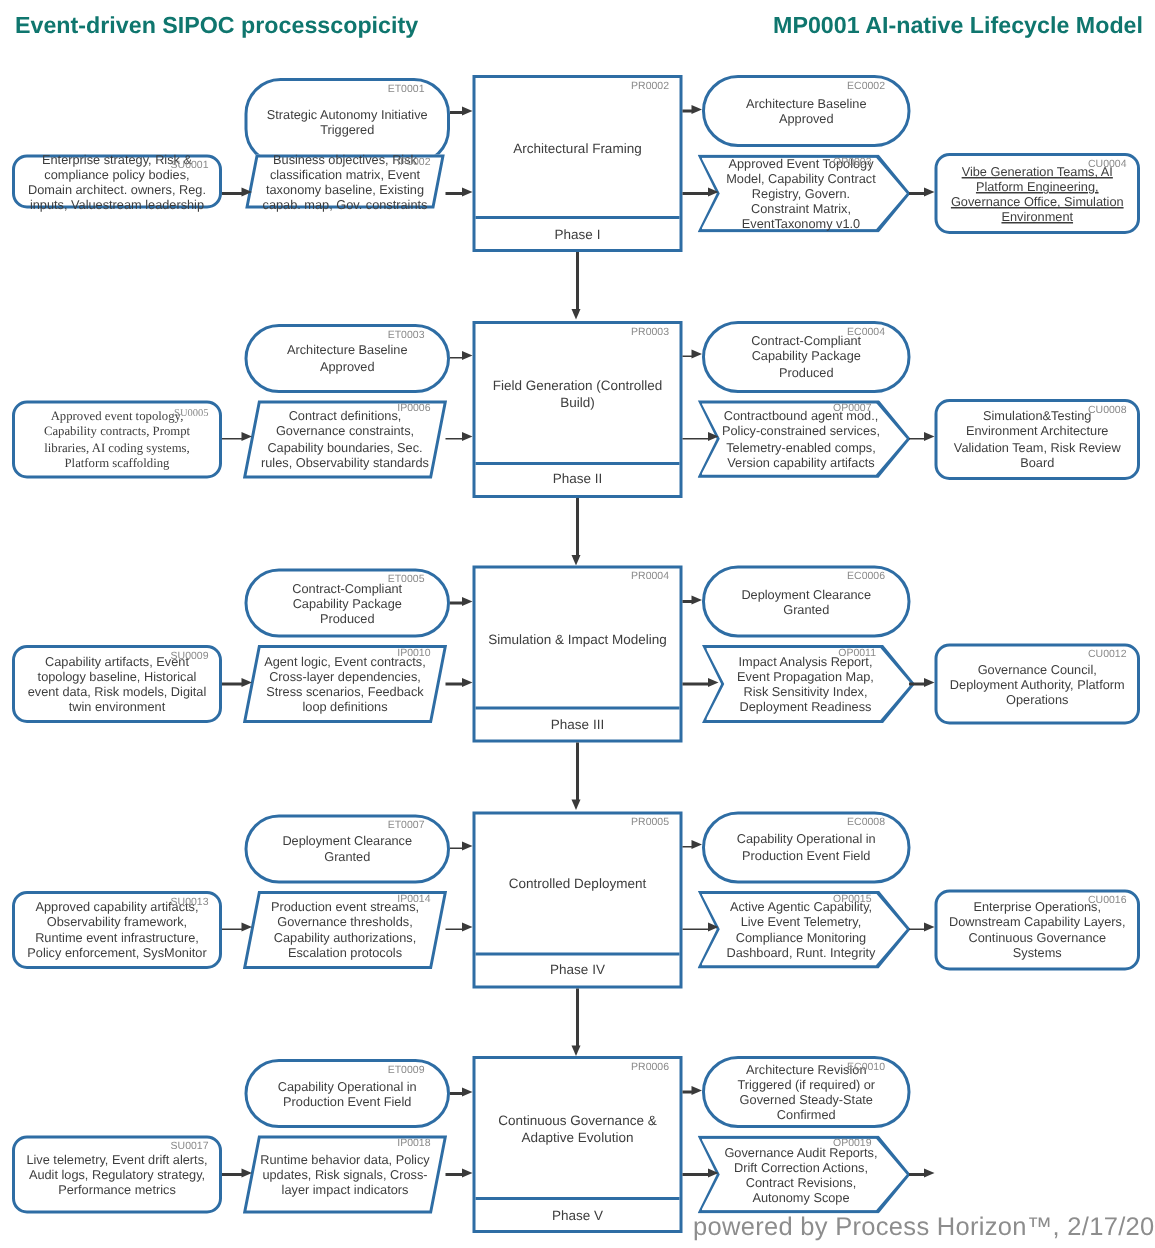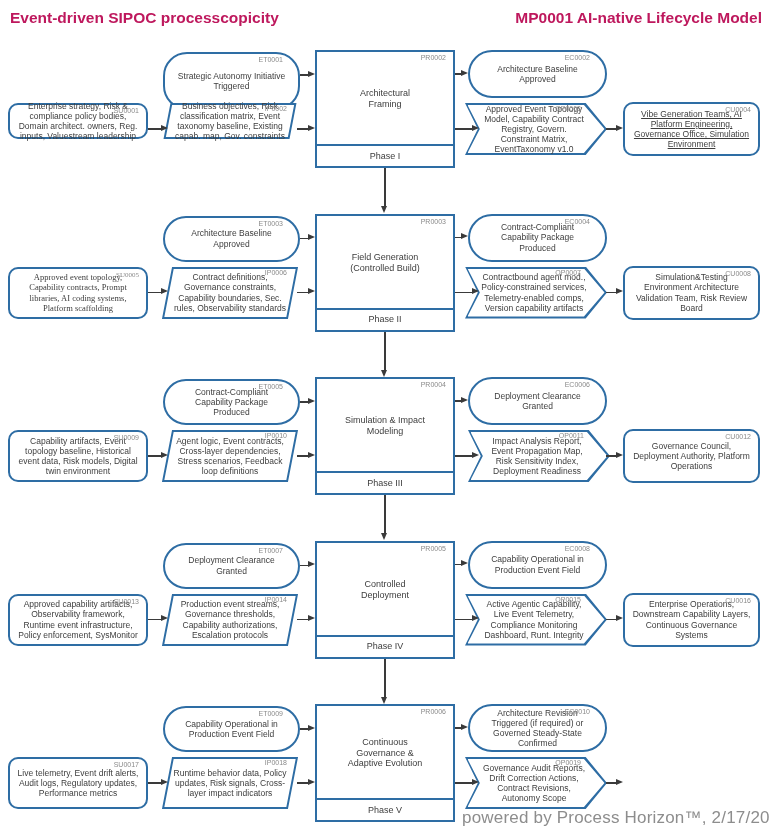--- a/index.html
+++ b/index.html
@@ -5,42 +5,42 @@
   :root{
     --blue:#2e6da4;
     --txt:#3d3d3d;
     --idc:#8a8a8a;
     --arrow:#3a3a3a;
     --footc:#8d8d8d;
   }
   html,body{margin:0;padding:0;background:#fff;}
   body{width:770px;height:832px;position:relative;overflow:hidden;
        font-family:"Liberation Sans",sans-serif;color:var(--txt);}
-  .hdr{position:absolute;top:9px;font-size:15.5px;font-weight:bold;color:#be185d;white-space:nowrap;}
+  .hdr{position:absolute;top:9px;font-size:15.5px;font-weight:bold;color:#0f766e;white-space:nowrap;}
   .hdr-left{left:10px;}
   .hdr-right{right:8px;text-align:right;}
   .footer{position:absolute;left:462px;top:808px;width:306px;font-size:17px;color:var(--footc);
           white-space:nowrap;letter-spacing:.2px;}
   .row{position:absolute;left:0;width:770px;height:164px;}
   .shape{position:absolute;box-sizing:border-box;font-size:8.5px;line-height:1.18;
          color:var(--txt);text-align:center;}
   .sid{position:absolute;top:2px;right:7px;font-size:7px;color:var(--idc);z-index:3;}
   .stadium{border:2px solid var(--blue);border-radius:24px;background:#fff;
            display:flex;align-items:center;justify-content:center;padding:5px 12px;}
   .roundrect{border:2px solid var(--blue);border-radius:10px;background:#fff;
              display:flex;align-items:center;justify-content:center;padding:3px 6px;}
   .stadium .sid{right:15px;}
   .para{display:flex;align-items:center;justify-content:center;padding:3px 10px;}
   .para::before{content:"";position:absolute;top:0;bottom:0;left:6px;right:6px;
                 background:#fff;border:2px solid var(--blue);transform:skewX(-11deg);}
   .para .txt{position:relative;z-index:2;}
   .para .sid{right:12px;}
   .process{border:2px solid var(--blue);background:#fff;}
   .process-label{position:absolute;top:0;left:0;right:0;bottom:20px;display:flex;
-                 align-items:center;justify-content:center;padding:0 26px;font-size:9px;}
+                 align-items:center;justify-content:center;padding:0 8px;font-size:9px;}
   .phase-band{position:absolute;left:0;right:0;bottom:0;height:20px;border-top:2px solid var(--blue);
               display:flex;align-items:center;justify-content:center;font-size:9px;}
   .chev{background:var(--blue);
         clip-path:polygon(0% 0%,85% 0%,100% 50%,85% 100%,0% 100%,9% 50%);}
   .chev-fill{position:absolute;top:2px;bottom:2px;left:2.5px;right:2.5px;background:#fff;
              clip-path:polygon(0% 0%,85% 0%,100% 50%,85% 100%,0% 100%,9% 50%);}
   .chev .txt{position:absolute;inset:0;display:flex;align-items:center;justify-content:center;
              padding:2px 20px 2px 16px;z-index:2;}
   .chev .sid{right:26px;}
   .ah{position:absolute;height:1.5px;background:var(--arrow);}
@@ -249,21 +249,21 @@
   </div>
     <div class="row" style="top: 704px;">
 
     <div class="shape stadium" style="left:163px;top:2px;width:137px;height:46px;">
       <span class="sid">ET0009</span>
       <span class="txt">Capability Operational in Production Event Field</span>
     </div>
 
     <div class="shape roundrect" style="left:8px;top:53px;width:140px;height:52px;">
       <span class="sid">SU0017</span>
-      <span class="txt">Live telemetry, Event drift alerts, Audit logs, Regulatory updates, Performance metrics</span>
+      <span class="txt">Live telemetry, Event drift alerts, Audit logs, Regulatory strategy, Performance metrics</span>
     </div>
 
     <div class="shape process" style="left:315px;top:0;width:140px;height:118px;">
       <span class="sid">PR0006</span>
       <div class="process-label">Continuous Governance &amp; Adaptive Evolution</div>
       <div class="phase-band">Phase V</div>
     </div>
 
     <div class="shape para" style="left:161px;top:53px;width:138px;height:52px;">
       <span class="sid">IP0018</span>

